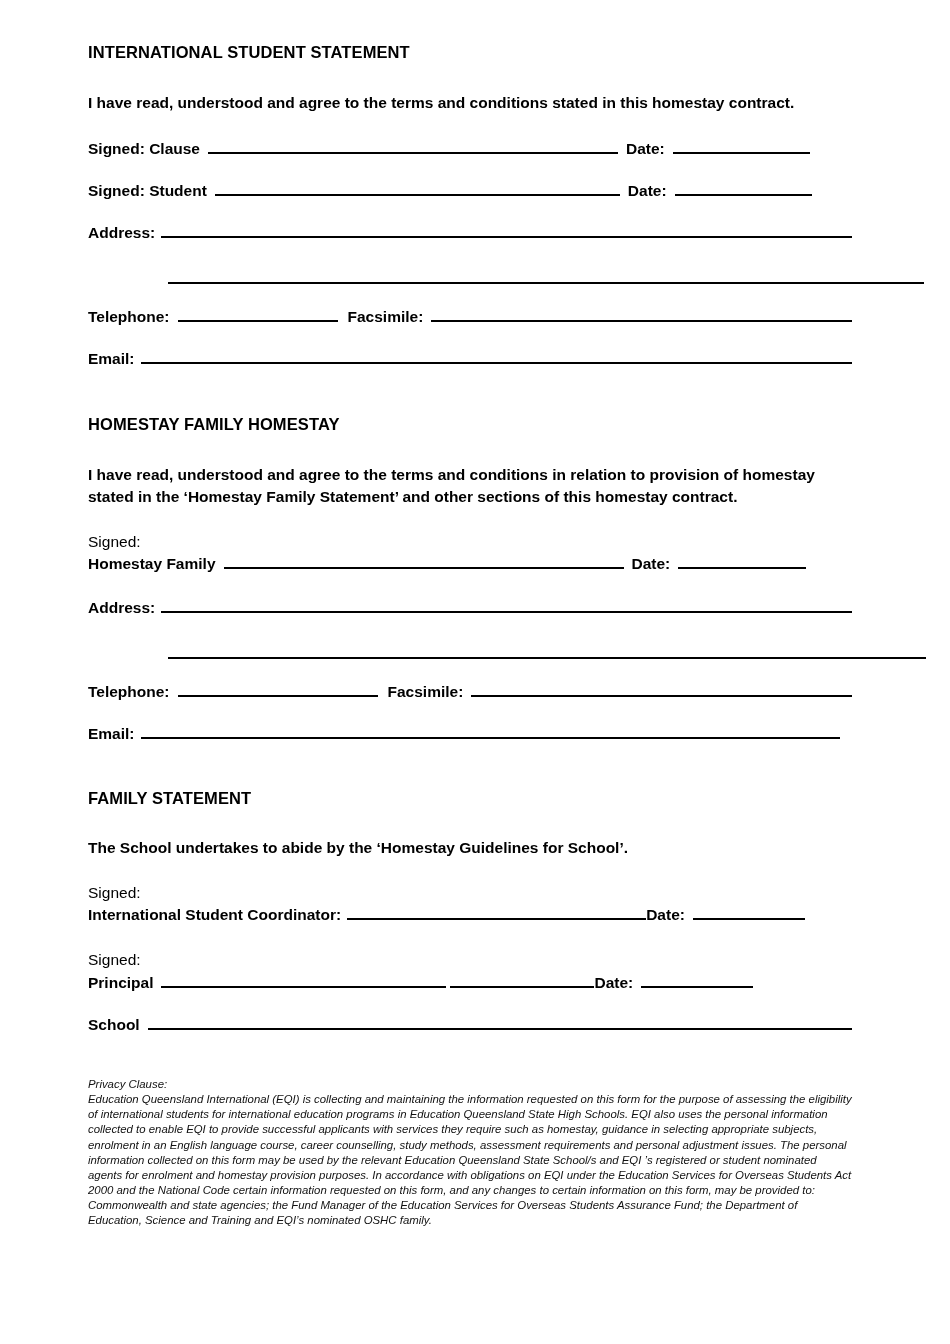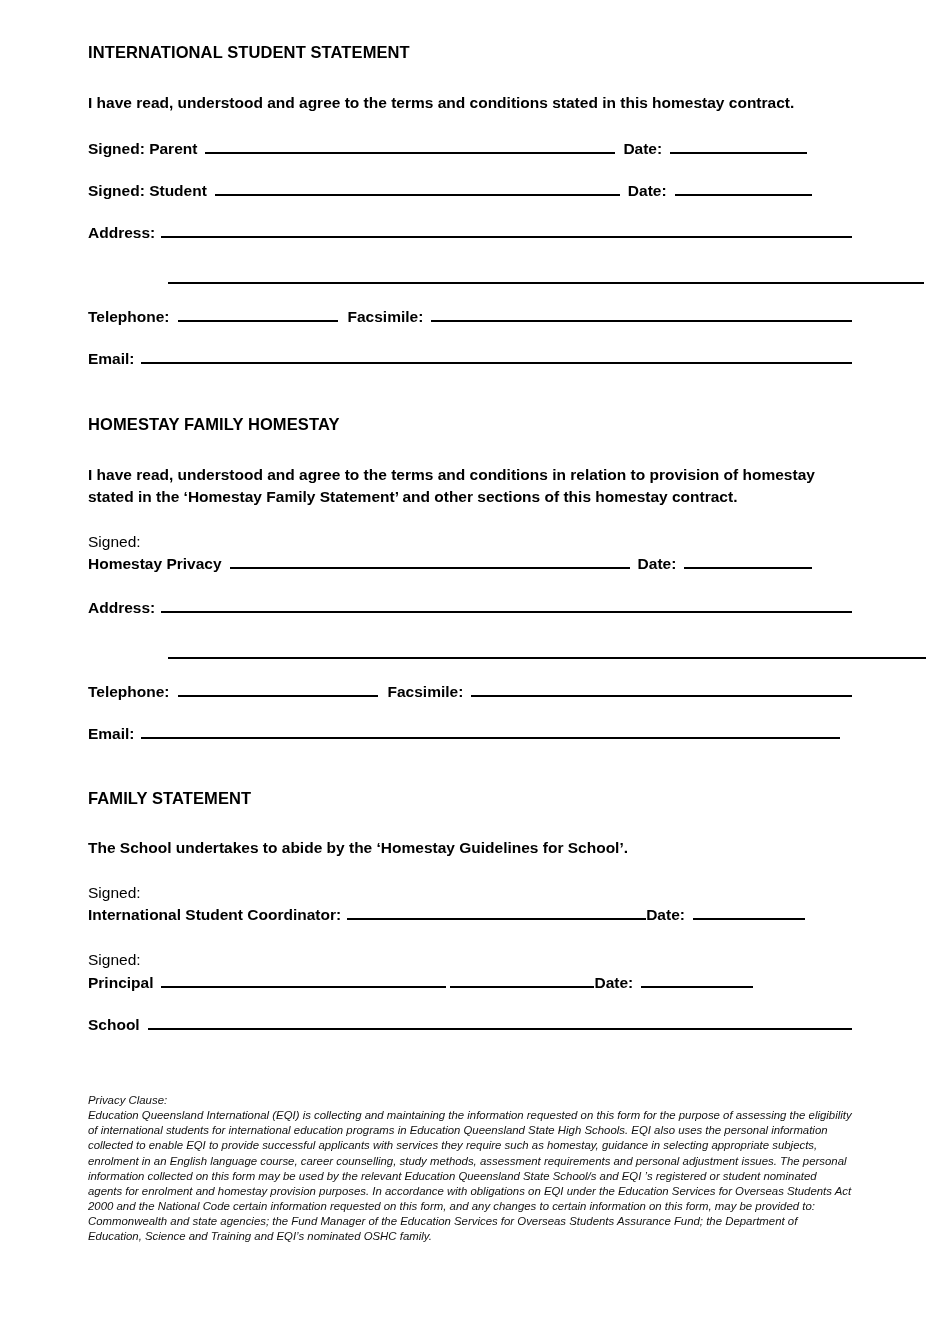--- a/index.html
+++ b/index.html
@@ -77,21 +77,20 @@
     line-height: 1.3;
   }
 
   
   .privacy {
     font-size: 11.4px;
     font-style: italic;
     line-height: 1.33;
     color: #111;
     max-width: 768px;
-    margin-top: 16px;
   }
   .privacy-title {
     font-size: 11.4px;
     font-style: italic;
     line-height: 1.33;
   }
   .privacy-body { margin: 0; text-align: left; }
 </style>
 </head>
 <body>
@@ -100,21 +99,21 @@
   <div class="content">
 
     <div style="height:43px"></div>
     <div class="section-title">INTERNATIONAL STUDENT STATEMENT</div>
 
     <div style="height:29px"></div>
     <div class="intro">I have read, understood and agree to the terms and conditions stated in this homestay contract.</div>
 
     <div style="height:25px"></div>
     <div class="row" style="width:764px">
-      <span class="lbl">Signed: Parent</span>
+      <span class="lbl">Signed: Clause</span>
       <span class="gap8"></span>
       <span class="rule" style="width:410px"></span>
       <span class="gap8"></span>
       <span class="lbl">Date:</span>
       <span class="gap8"></span>
       <span class="rule" style="width:137px"></span>
     </div>
 
     <div style="height:22px"></div>
     <div class="row" style="width:764px">
@@ -162,21 +161,21 @@
     <div class="section-title">HOMESTAY FAMILY HOMESTAY</div>
 
     <div style="height:29px"></div>
     <div class="intro" style="max-width:752px">I have read, understood and agree to the terms and conditions in relation to provision of homestay stated in the ‘Homestay Family Statement’ and other sections of this homestay contract.</div>
 
     <div style="height:24px"></div>
     <div class="stacked-lbl">Signed:</div>
 
     <div style="height:2px"></div>
     <div class="row" style="width:764px">
-      <span class="lbl">Homestay Privacy</span>
+      <span class="lbl">Homestay Family</span>
       <span class="gap8"></span>
       <span class="rule" style="width:400px"></span>
       <span class="gap8"></span>
       <span class="lbl">Date:</span>
       <span class="gap8"></span>
       <span class="rule" style="width:128px"></span>
     </div>
 
     <div style="height:24px"></div>
     <div class="row" style="width:764px">

